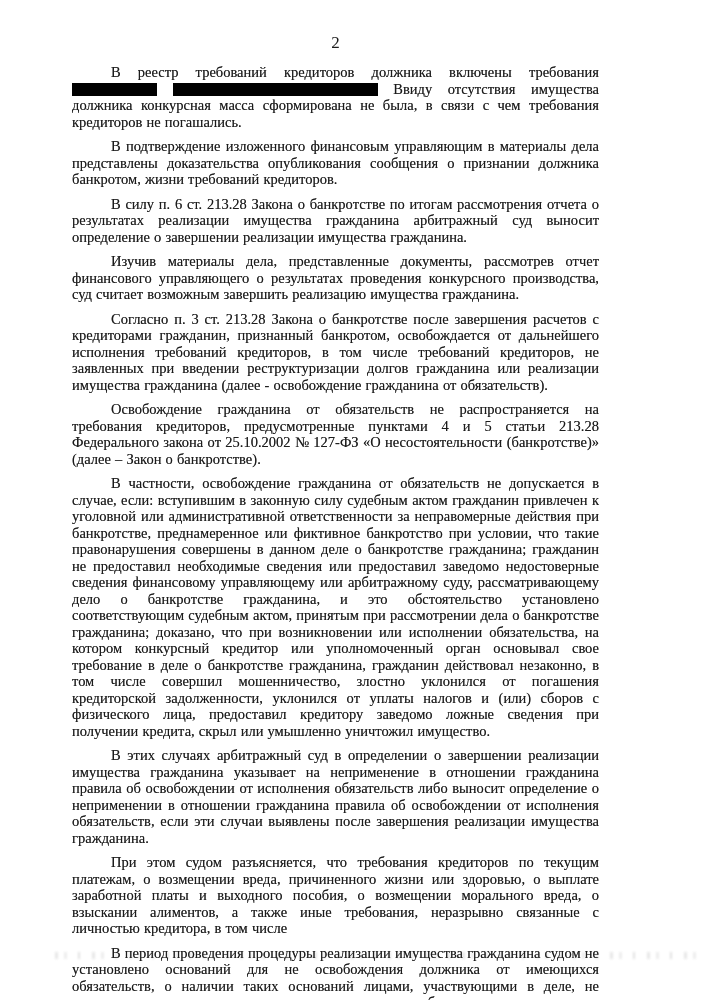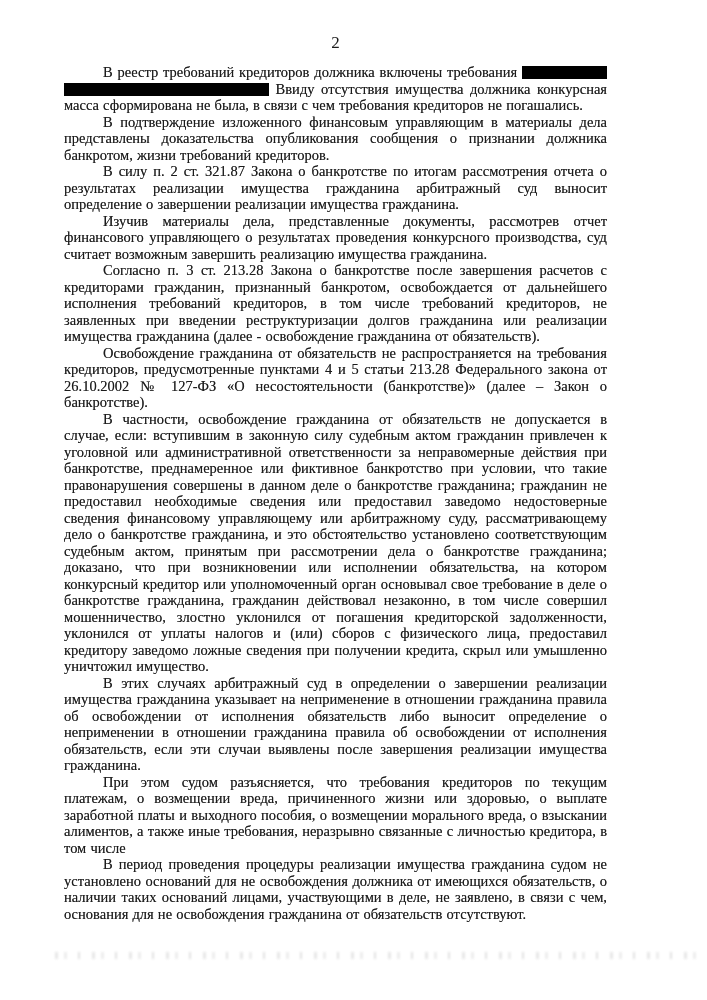--- a/index.html
+++ b/index.html
@@ -29,21 +29,21 @@
     text-align: center;
     font-size: 17px;
     line-height: 20px;
     margin: 0 0 11px 0;
     color: #1c1c1c;
   }
   .doc-body {
     text-rendering: optimizeLegibility;
   }
   .para {
-    margin: 0;
+    margin: 8px;
     padding: 0;
     font-size: 14.5px;
     line-height: 16.5px;
     text-align: justify;
     text-indent: 39px;
     text-shadow: 0 0 0.4px rgba(0,0,0,0.55);
     word-spacing: 0.5px;
   }
   .redaction {
     display: inline-block;
@@ -71,24 +71,24 @@
   }
 </style>
 </head>
 <body>
 
 <div class="page">
   <div class="page-number">2</div>
   <div class="doc-body">
       <p class="para">В реестр требований кредиторов должника включены требования <span class="redaction" style="width: 85px;"></span> <span class="redaction" style="width: 205px;"></span> Ввиду отсутствия имущества должника конкурсная масса сформирована не была, в связи с чем требования кредиторов не погашались.</p>
       <p class="para">В подтверждение изложенного финансовым управляющим в материалы дела представлены доказательства опубликования сообщения о признании должника банкротом, жизни требований кредиторов.</p>
-      <p class="para">В силу п. 2 ст. 321.87 Закона о банкротстве по итогам рассмотрения отчета о результатах реализации имущества гражданина арбитражный суд выносит определение о завершении реализации имущества гражданина.</p>
+      <p class="para">В силу п. 6 ст. 213.28 Закона о банкротстве по итогам рассмотрения отчета о результатах реализации имущества гражданина арбитражный суд выносит определение о завершении реализации имущества гражданина.</p>
       <p class="para">Изучив материалы дела, представленные документы, рассмотрев отчет финансового управляющего о результатах проведения конкурсного производства, суд считает возможным завершить реализацию имущества гражданина.</p>
       <p class="para">Согласно п. 3 ст. 213.28 Закона о банкротстве после завершения расчетов с кредиторами гражданин, признанный банкротом, освобождается от дальнейшего исполнения требований кредиторов, в том числе требований кредиторов, не заявленных при введении реструктуризации долгов гражданина или реализации имущества гражданина (далее - освобождение гражданина от обязательств).</p>
-      <p class="para">Освобождение гражданина от обязательств не распространяется на требования кредиторов, предусмотренные пунктами 4 и 5 статьи 213.28 Федерального закона от 26.10.2002 № 127-ФЗ «О несостоятельности (банкротстве)» (далее – Закон о банкротстве).</p>
+      <p class="para">Освобождение гражданина от обязательств не распространяется на требования кредиторов, предусмотренные пунктами 4 и 5 статьи 213.28 Федерального закона от 25.10.2002 № 127-ФЗ «О несостоятельности (банкротстве)» (далее – Закон о банкротстве).</p>
       <p class="para">В частности, освобождение гражданина от обязательств не допускается в случае, если: вступившим в законную силу судебным актом гражданин привлечен к уголовной или административной ответственности за неправомерные действия при банкротстве, преднамеренное или фиктивное банкротство при условии, что такие правонарушения совершены в данном деле о банкротстве гражданина; гражданин не предоставил необходимые сведения или предоставил заведомо недостоверные сведения финансовому управляющему или арбитражному суду, рассматривающему дело о банкротстве гражданина, и это обстоятельство установлено соответствующим судебным актом, принятым при рассмотрении дела о банкротстве гражданина; доказано, что при возникновении или исполнении обязательства, на котором конкурсный кредитор или уполномоченный орган основывал свое требование в деле о банкротстве гражданина, гражданин действовал незаконно, в том числе совершил мошенничество, злостно уклонился от погашения кредиторской задолженности, уклонился от уплаты налогов и (или) сборов с физического лица, предоставил кредитору заведомо ложные сведения при получении кредита, скрыл или умышленно уничтожил имущество.</p>
       <p class="para">В этих случаях арбитражный суд в определении о завершении реализации имущества гражданина указывает на неприменение в отношении гражданина правила об освобождении от исполнения обязательств либо выносит определение о неприменении в отношении гражданина правила об освобождении от исполнения обязательств, если эти случаи выявлены после завершения реализации имущества гражданина.</p>
       <p class="para">При этом судом разъясняется, что требования кредиторов по текущим платежам, о возмещении вреда, причиненного жизни или здоровью, о выплате заработной платы и выходного пособия, о возмещении морального вреда, о взыскании алиментов, а также иные требования, неразрывно связанные с личностью кредитора, в том числе</p>
       <p class="para">В период проведения процедуры реализации имущества гражданина судом не установлено оснований для не освобождения должника от имеющихся обязательств, о наличии таких оснований лицами, участвующими в деле, не заявлено, в связи с чем, основания для не освобождения гражданина от обязательств отсутствуют.</p>
     </div>
 </div>
 
 <div class="ghost-line"></div>
 
 </body></html>

